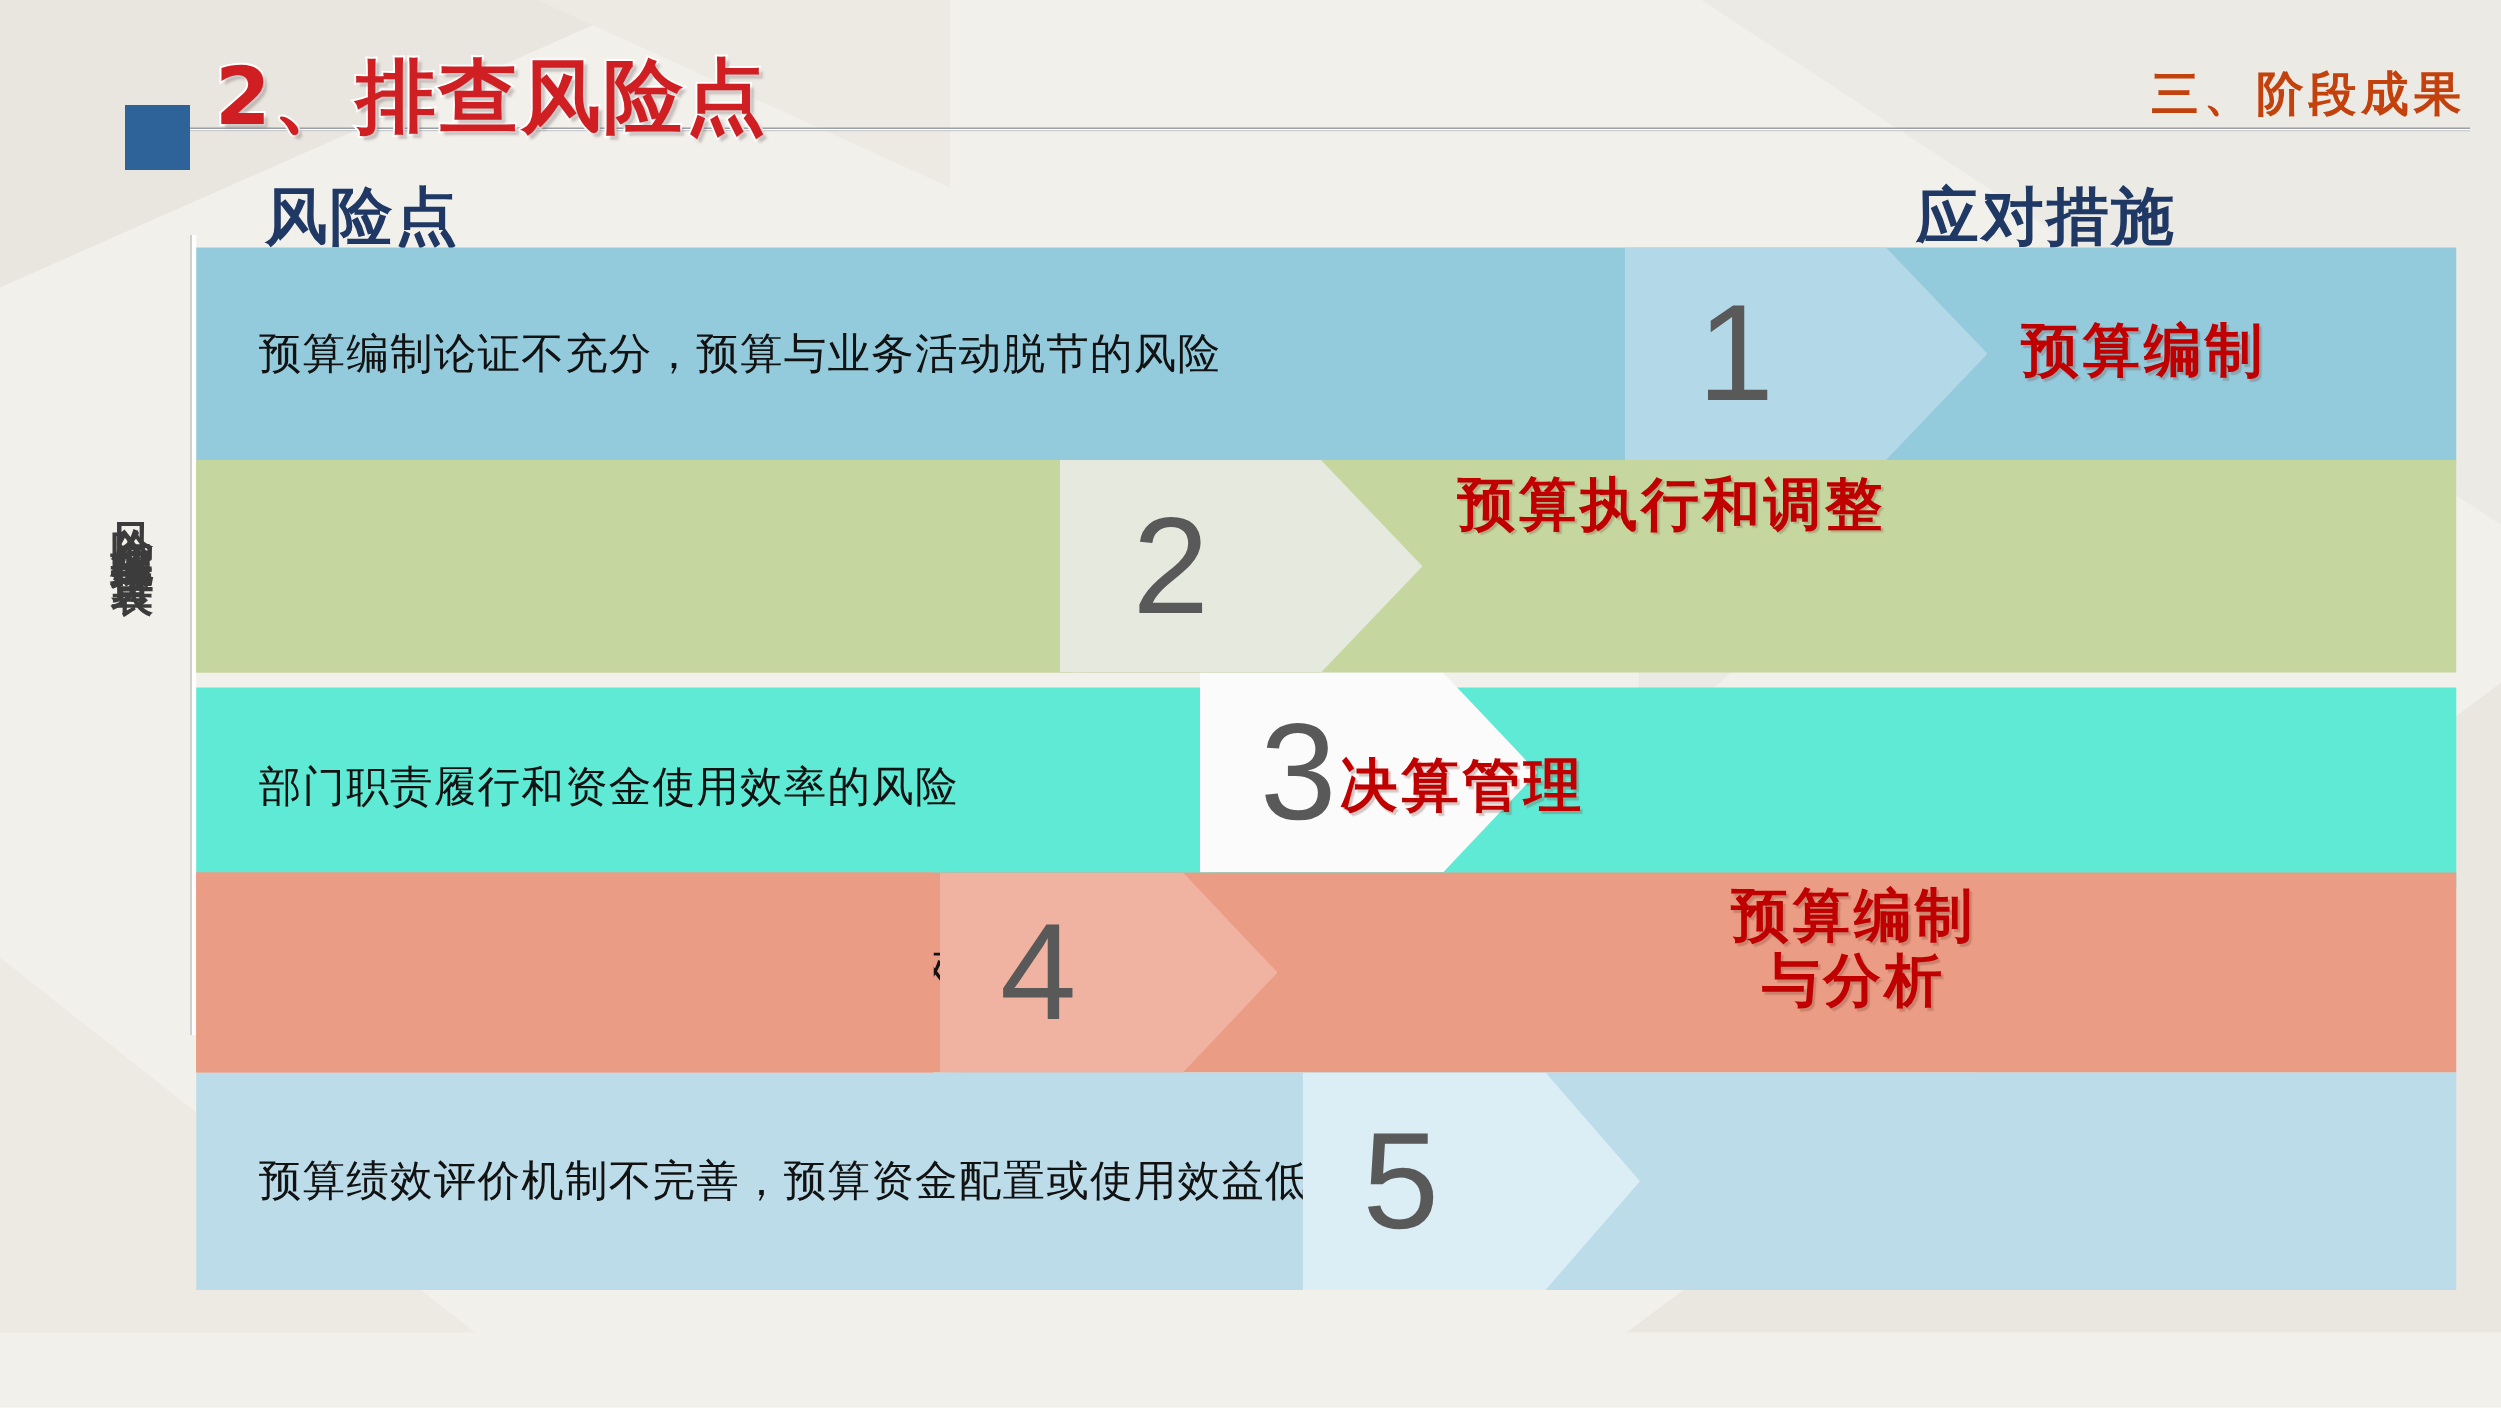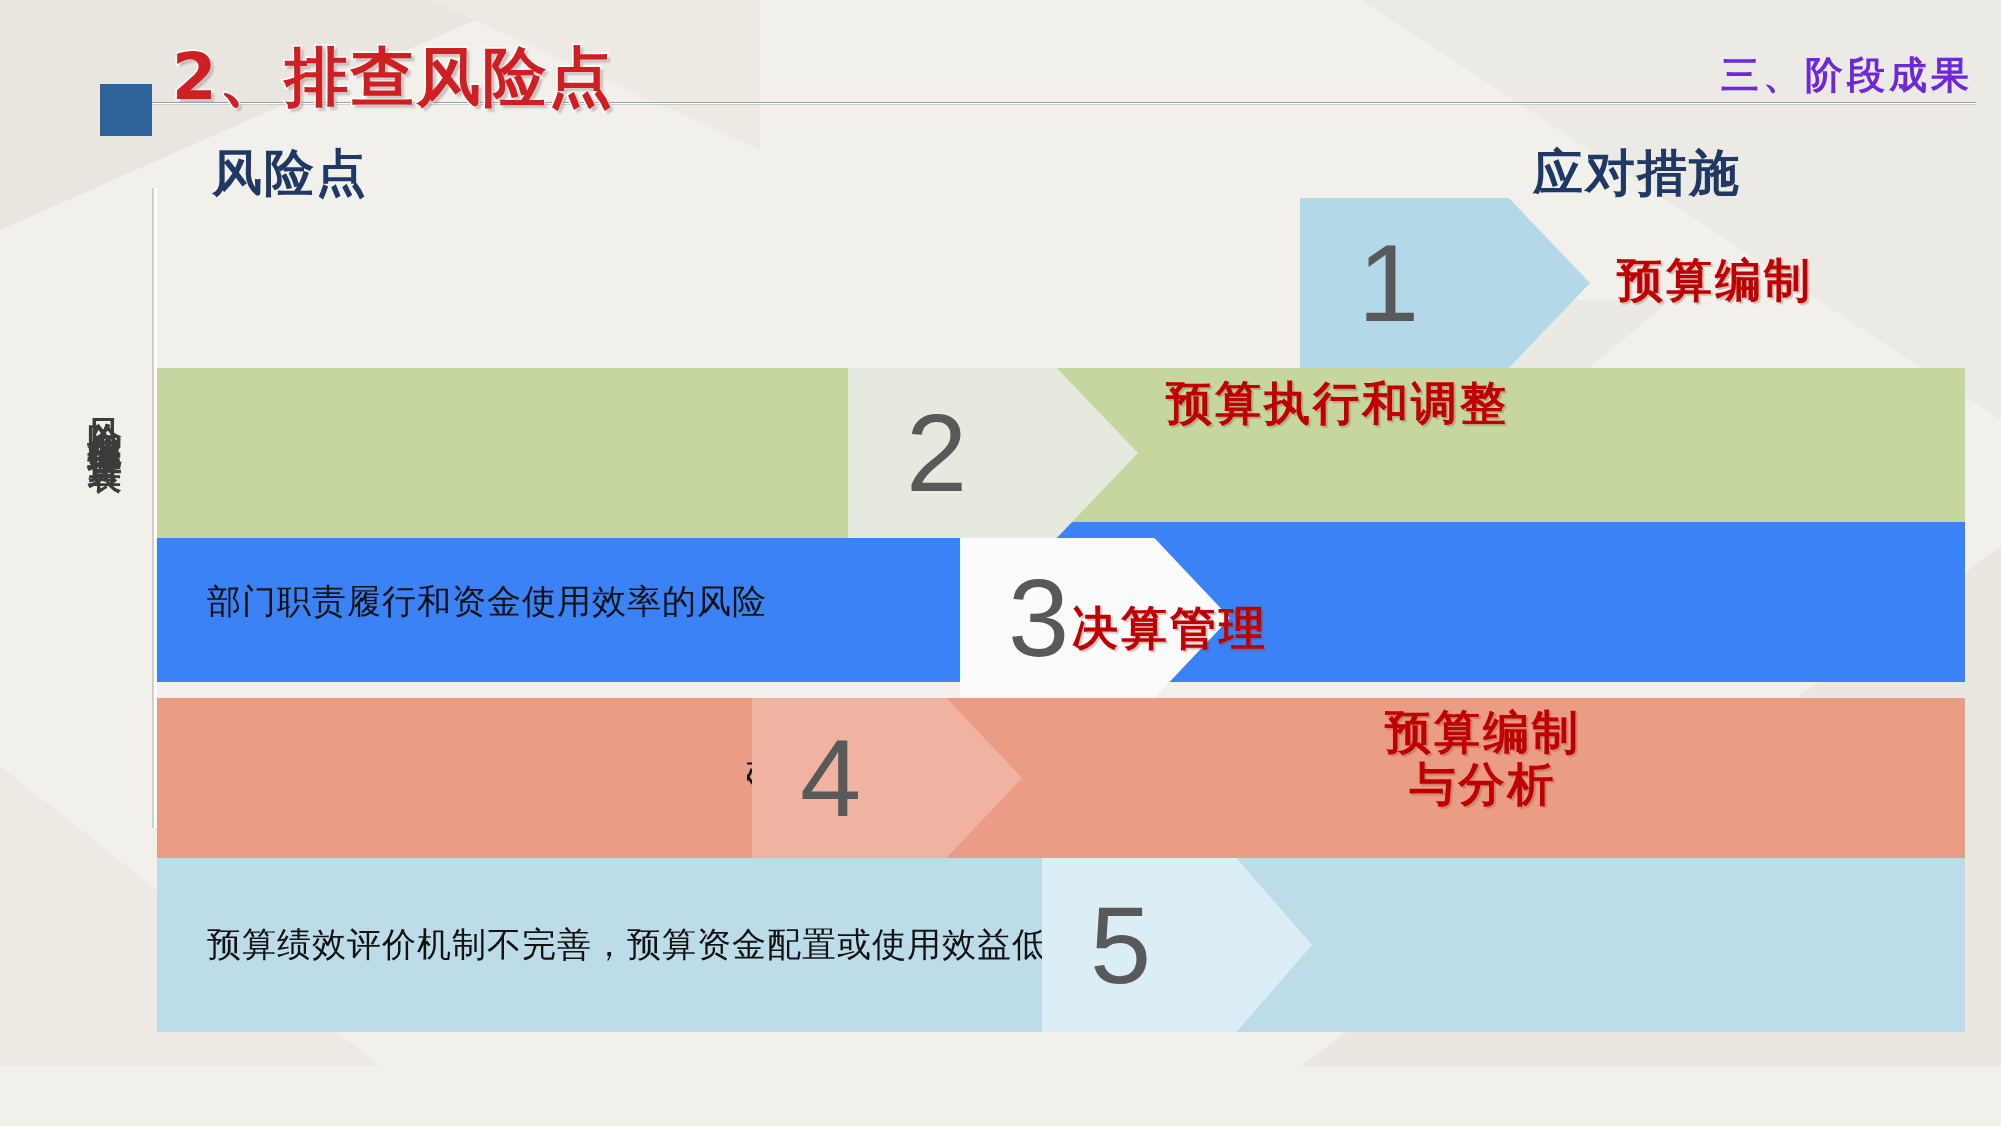--- a/index.html
+++ b/index.html
@@ -44,21 +44,21 @@
     font-family: "DejaVu Sans", "Liberation Sans", sans-serif;
     color: #cf1f22;
     -webkit-text-stroke: 3px #ffffff;
     paint-order: stroke fill;
     text-shadow: 3px 3px 2px rgba(120,100,100,.35);
     white-space: nowrap;
   }
   #section-label {
     position: absolute; right: 28px; top: 50px;
     font-family: "Liberation Serif", "DejaVu Serif", serif;
-    font-size: 38px; font-weight: bold; color: #6d28d9;
+    font-size: 38px; font-weight: bold; color: #c2410c;
     letter-spacing: 4px; white-space: nowrap;
   }
 
   
   #table-caption {
     position: absolute; left: 88px; top: 390px;
     writing-mode: vertical-rl;
     font-size: 34px; font-weight: bold; color: #3c3c3c;
     letter-spacing: 6px; line-height: 1;
   }
@@ -81,21 +81,21 @@
   .band {
     position: absolute; left: 157px;
     display: flex; align-items: center;
   }
   .band-text {
     font-size: 34px; color: #121212; letter-spacing: 1px;
     padding-left: 50px; white-space: nowrap;
   }
   #band-1 { top: 198px;  height: 170px; right: 36px;  background: #93cbdd; }
   #band-2 { top: 368px;  height: 170px; right: 36px;  background: #c6d69f; }
-  #band-3 { top: 522px;  height: 160px; right: 36px;  background: #3b82f6; }
+  #band-3 { top: 550px;  height: 160px; right: 36px;  background: #5eead4; }
   #band-4 { top: 698px;  height: 160px; right: 36px;  background: #eb9c84; }
   #band-5 { top: 858px;  height: 174px; right: 36px;  background: #bcdcea; }
 
   
   .lead {
     position: absolute; left: 157px;
   }
   #lead-2 { top: 368px; height: 170px; width: 700px; background: #c6d69f; }
   #lead-4 { top: 698px; height: 160px; width: 590px; background: #eb9c84; }
 
@@ -163,20 +163,23 @@
   <div id="header-square"></div>
   <div id="slide-title">2、排查风险点</div>
   <div id="section-label">三、阶段成果</div>
 
   <div id="caption-rule"></div>
   <div id="table-caption">风险点梳理排查表</div>
 
   <div class="col-heading" id="heading-risk">风险点</div>
   <div class="col-heading" id="heading-measures">应对措施</div>
 
+  <div class="band" id="band-1">
+    <span class="band-text">预算编制论证不充分，预算与业务活动脱节的风险</span>
+  </div>
   <div class="band" id="band-2">
     <span class="band-text">预算执行不规范，预算控制失效的风险</span>
   </div>
   <div class="band" id="band-3">
     <span class="band-text">部门职责履行和资金使用效率的风险</span>
   </div>
   <div class="band" id="band-4">
     <span class="band-text">信息无法客观反映高校实际情况的风险</span>
   </div>
   <div class="band" id="band-5">

